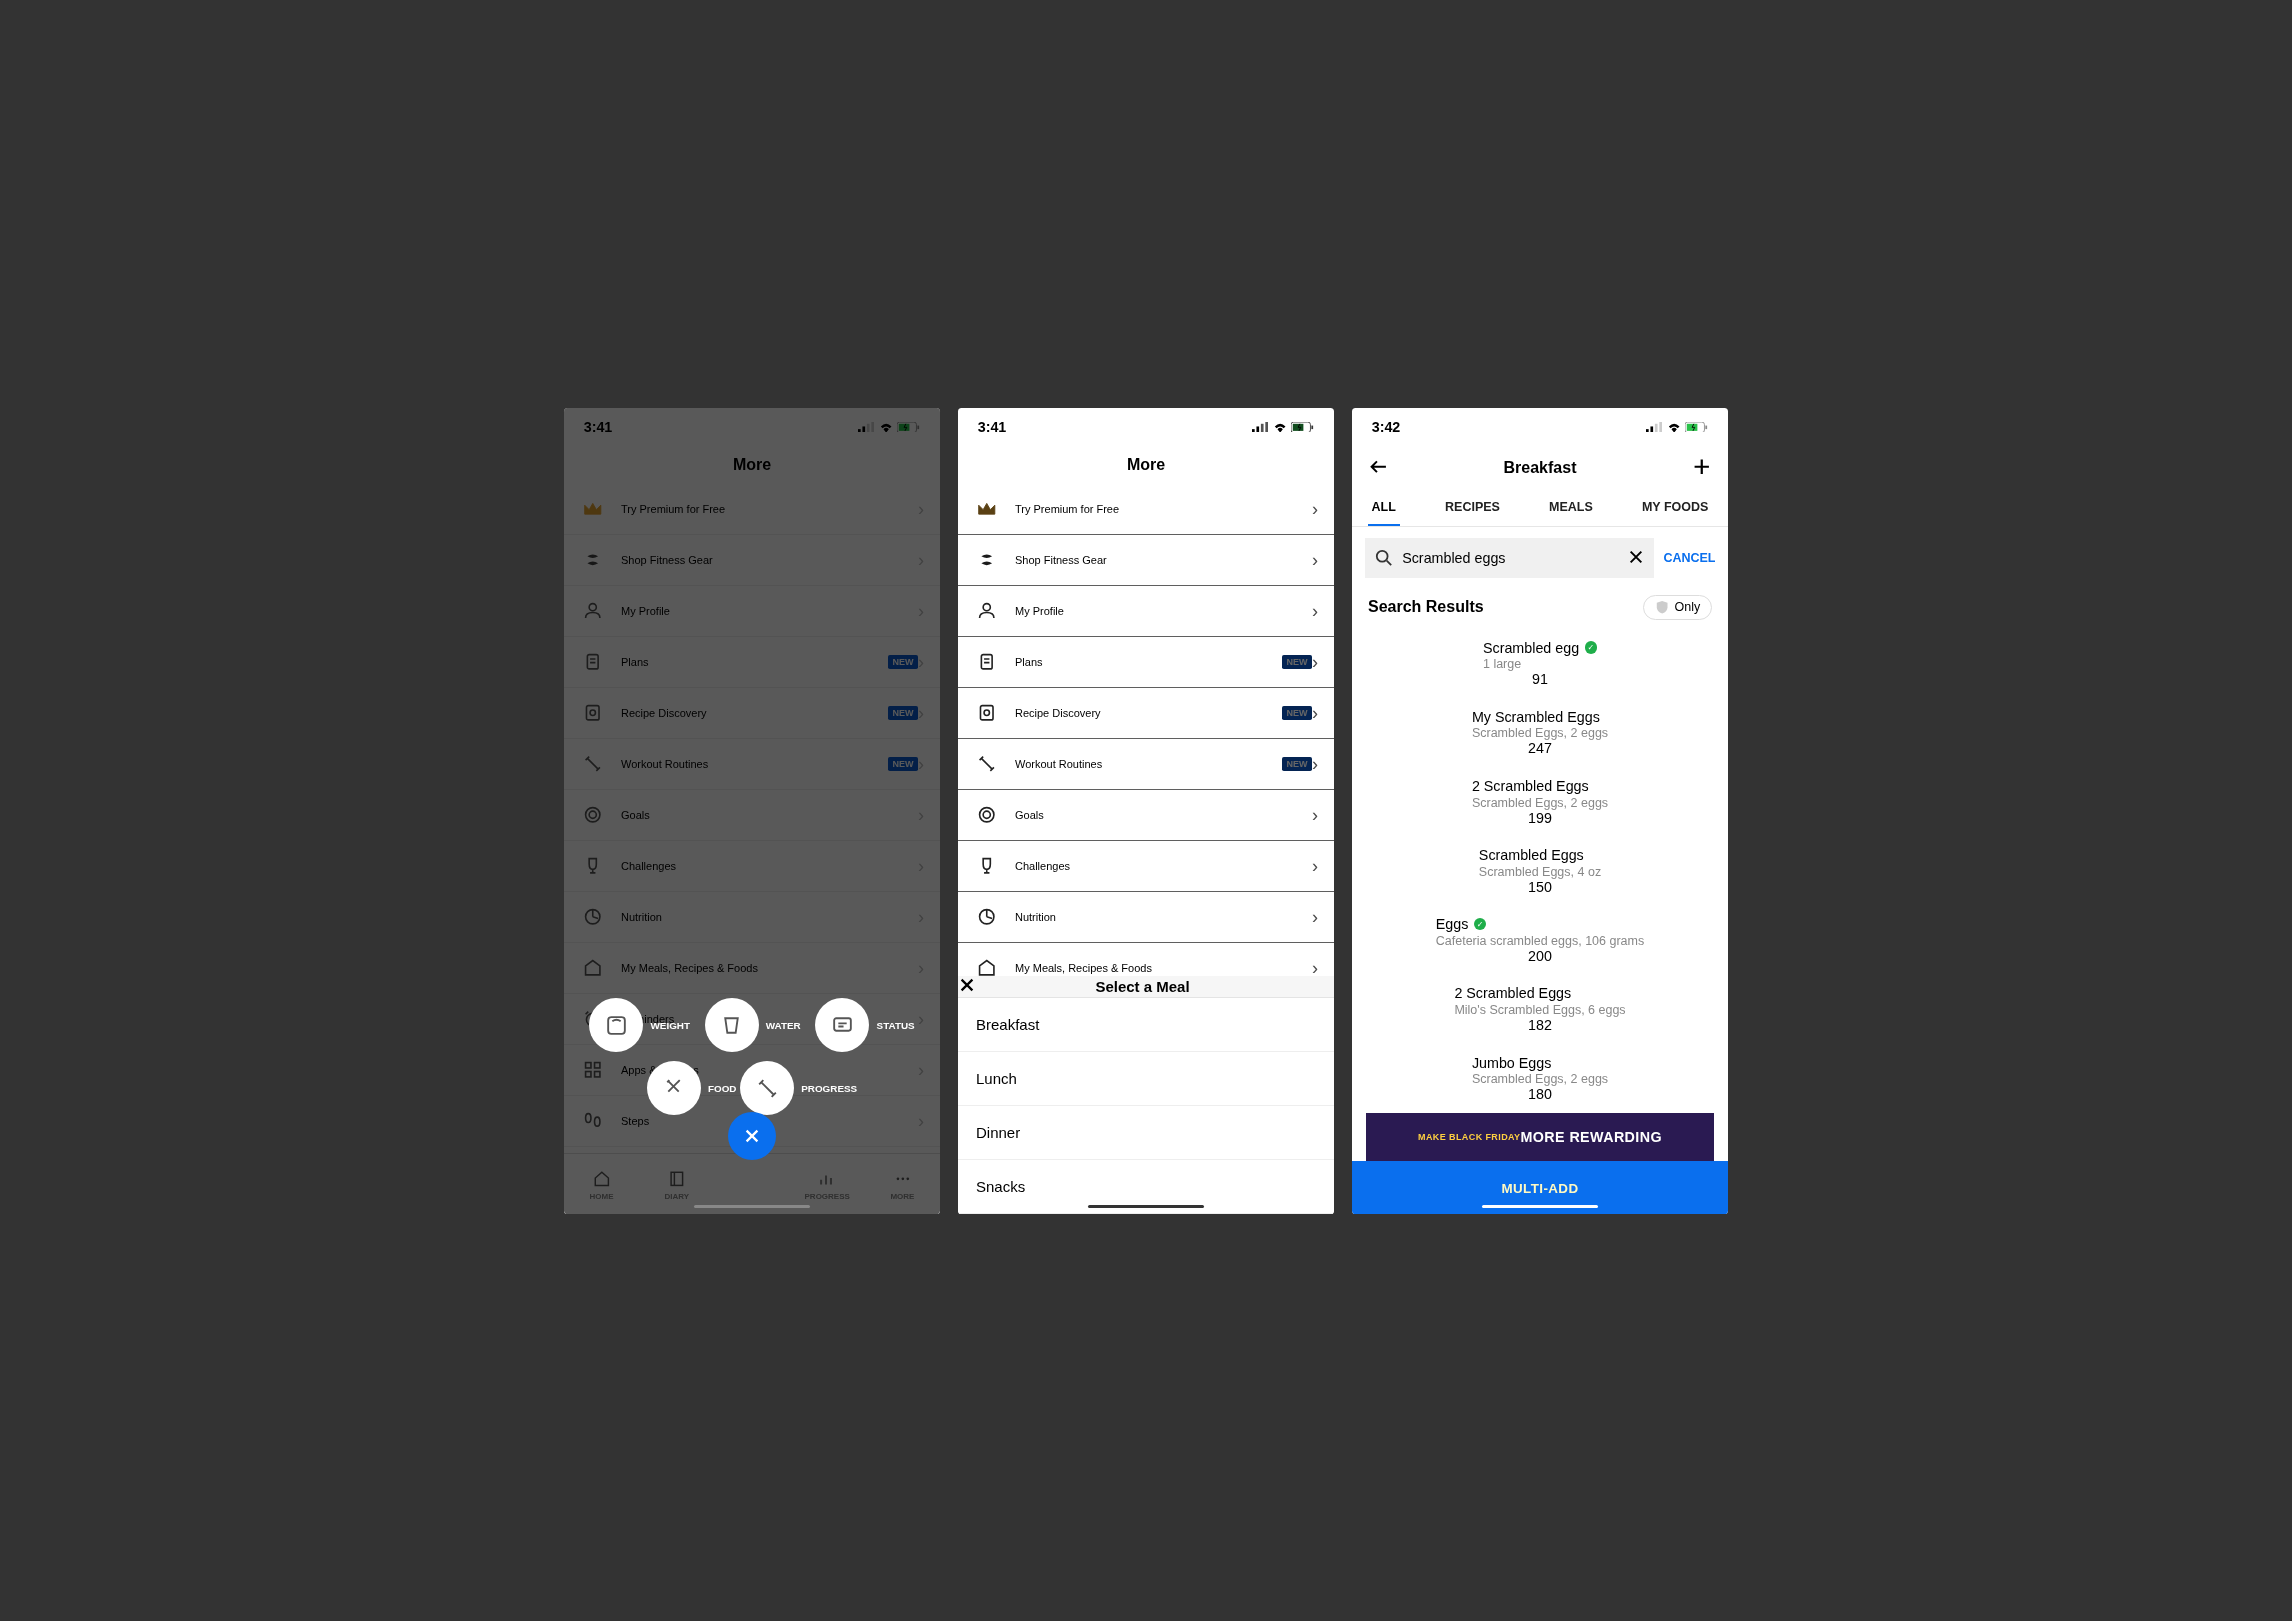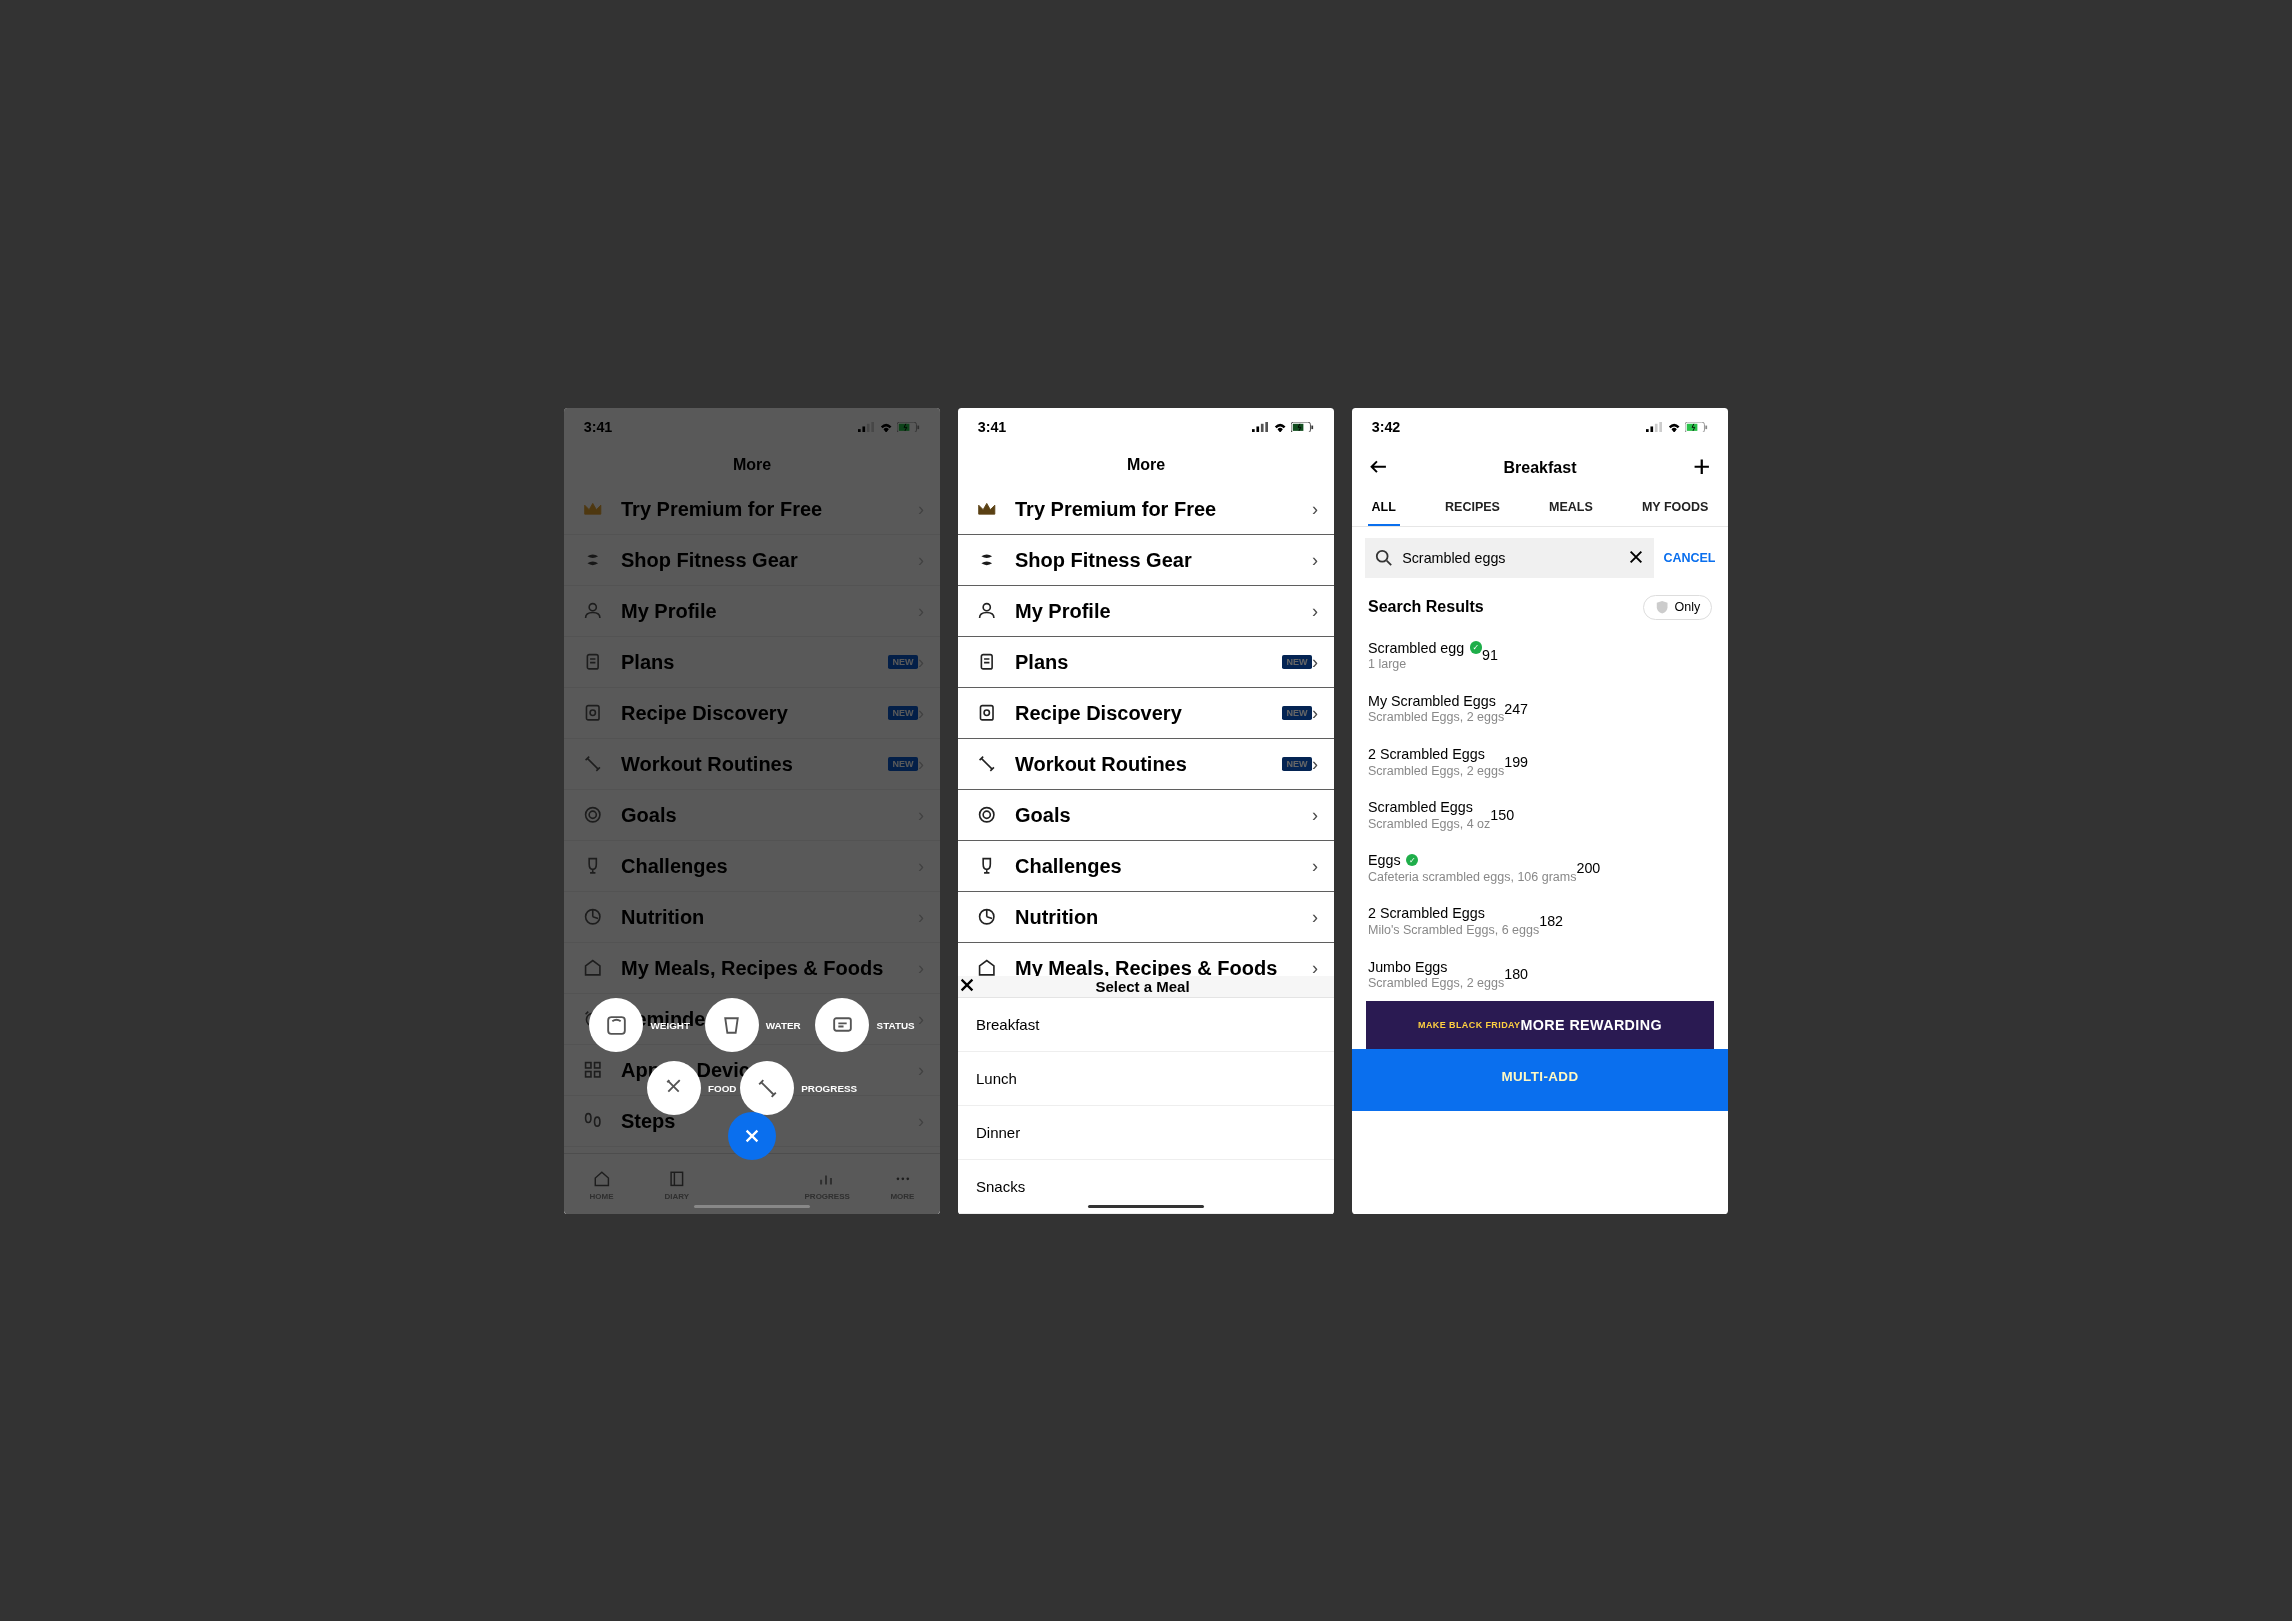--- a/index.html
+++ b/index.html
@@ -10,21 +10,21 @@
   
   .status-bar { height: 39px; display: flex; justify-content: space-between; align-items: center; padding: 0 19.7px; font-weight: 600; font-size: 14.3px; }
   .status-icons { display: flex; gap: 4.5px; align-items: center; }
   
   .header { text-align: center; padding: 9px 0 10.7px; font-weight: 700; font-size: 16px; position: relative; }
   
   .menu-list { }
   .menu-item { display: flex; align-items: center; padding: 12.5px 16px; border-bottom: 0.9px solid #eee; position: relative; }
   .menu-icon { width: 25px; height: 25px; margin-right: 16px; display: flex; align-items: center; justify-content: center; color: #555; }
   .menu-icon svg { width: 21.5px; height: 21.5px; }
-  .menu-label { flex: 1; font-size: 20px; font-weight: bold; }
+  .menu-label { flex: 1; font-size: 11px; }
   .badge-new { background: #0a5bcf; color: #fff; font-size: 9px; font-weight: 700; padding: 1.8px 4.5px; border-radius: 1.8px; margin-left: 7.2px; }
   .chevron { color: #bbb; font-size: 18px; }
   
   .bottom-nav { position: absolute; bottom: 0; left: 0; right: 0; height: 61px; background: #fff; border-top: 0.9px solid #ddd; display: flex; justify-content: space-around; align-items: center; padding-top: 3.6px;}
   .nav-item { display: flex; flex-direction: column; align-items: center; font-size: 8px; font-weight: 700; color: #888; gap:3.6px; flex:1;}
   .nav-icon { width: 19.7px; height: 19.7px; }
   .nav-fab { width: 48px; height: 48px; background: #0a6fee; border-radius: 50%; display: flex; align-items: center; justify-content: center; color: #fff; font-size: 19.7px; margin-top: -12.5px; }
   .home-indicator { position: absolute; bottom: 5.4px; left: 50%; transform: translateX(-50%); width: 116px; height: 3.6px; background: #888; border-radius: 2.7px; z-index:200; }
 
   
@@ -47,21 +47,21 @@
   .tabs { display: flex; justify-content: space-between; padding: 0 16px; border-bottom: 0.9px solid #e6e6e6;}
   .tab { font-size: 12.5px; font-weight: 700; padding: 7.2px 3.6px 10.7px; color: #222; }
   .tab.active { border-bottom: 2.7px solid #0a6fee; color:#000;}
   .search-row { display: flex; align-items: center; gap: 9px; padding: 10.7px 12.5px;}
   .search-box { flex: 1; background: #f0f0f0; display: flex; align-items: center; padding: 10.7px 10.7px; }
   .search-box input { border: none; background: transparent; flex:1; font-size: 14.3px; outline:none;}
   .cancel-link { color: #0a6fee; font-weight: 700; font-size: 12.5px; }
   .results-header { display: flex; justify-content: space-between; align-items: center; padding: 5.4px 16px 9px;}
   .results-title { font-weight: 700; font-size: 16px; }
   .only-pill { border: 0.9px solid #ddd; border-radius: 18px; padding: 4.5px 10.7px; display: flex; align-items: center; gap: 5.4px; font-size: 12.5px;}
-  .result-item { display: flex; align-items: center; padding: 10.7px 16px;}
+  .result-item { display: flex; justify-content: space-between; align-items: center; padding: 10.7px 16px; flex-direction: column;}
   .result-left .name { font-size: 14.3px; display:flex; align-items:center; gap:5.4px;}
   .result-left .sub { font-size: 12.5px; color: #888; margin-top:1.8px;}
   .result-cal { font-size: 14.3px; }
   .verified { display:inline-flex; width:12.5px; height:12.5px; background:#1fae4a; border-radius:50%; align-items:center; justify-content:center; color:#fff; font-size:8px;}
   .ad-banner { margin: 0 14.3px; height:48px; background: #2a1a52; color:#fff; display:flex; flex-direction:row; align-items:center; justify-content:center; font-weight:800; font-size:10.7px; position:relative; letter-spacing:0.4px;}
   .ad-banner .l1{color:#ffd040; font-size:9px;}
   .ad-banner .l2{font-size:14.3px; line-height:1;}
   .multi-add { background: #0a6fee; color:#fef9c3; text-align:center; font-weight:800; font-size:13.4px; padding: 19.7px 0 27px; letter-spacing:0.4px;}
   
   .dimmed { filter: brightness(0.4); }

